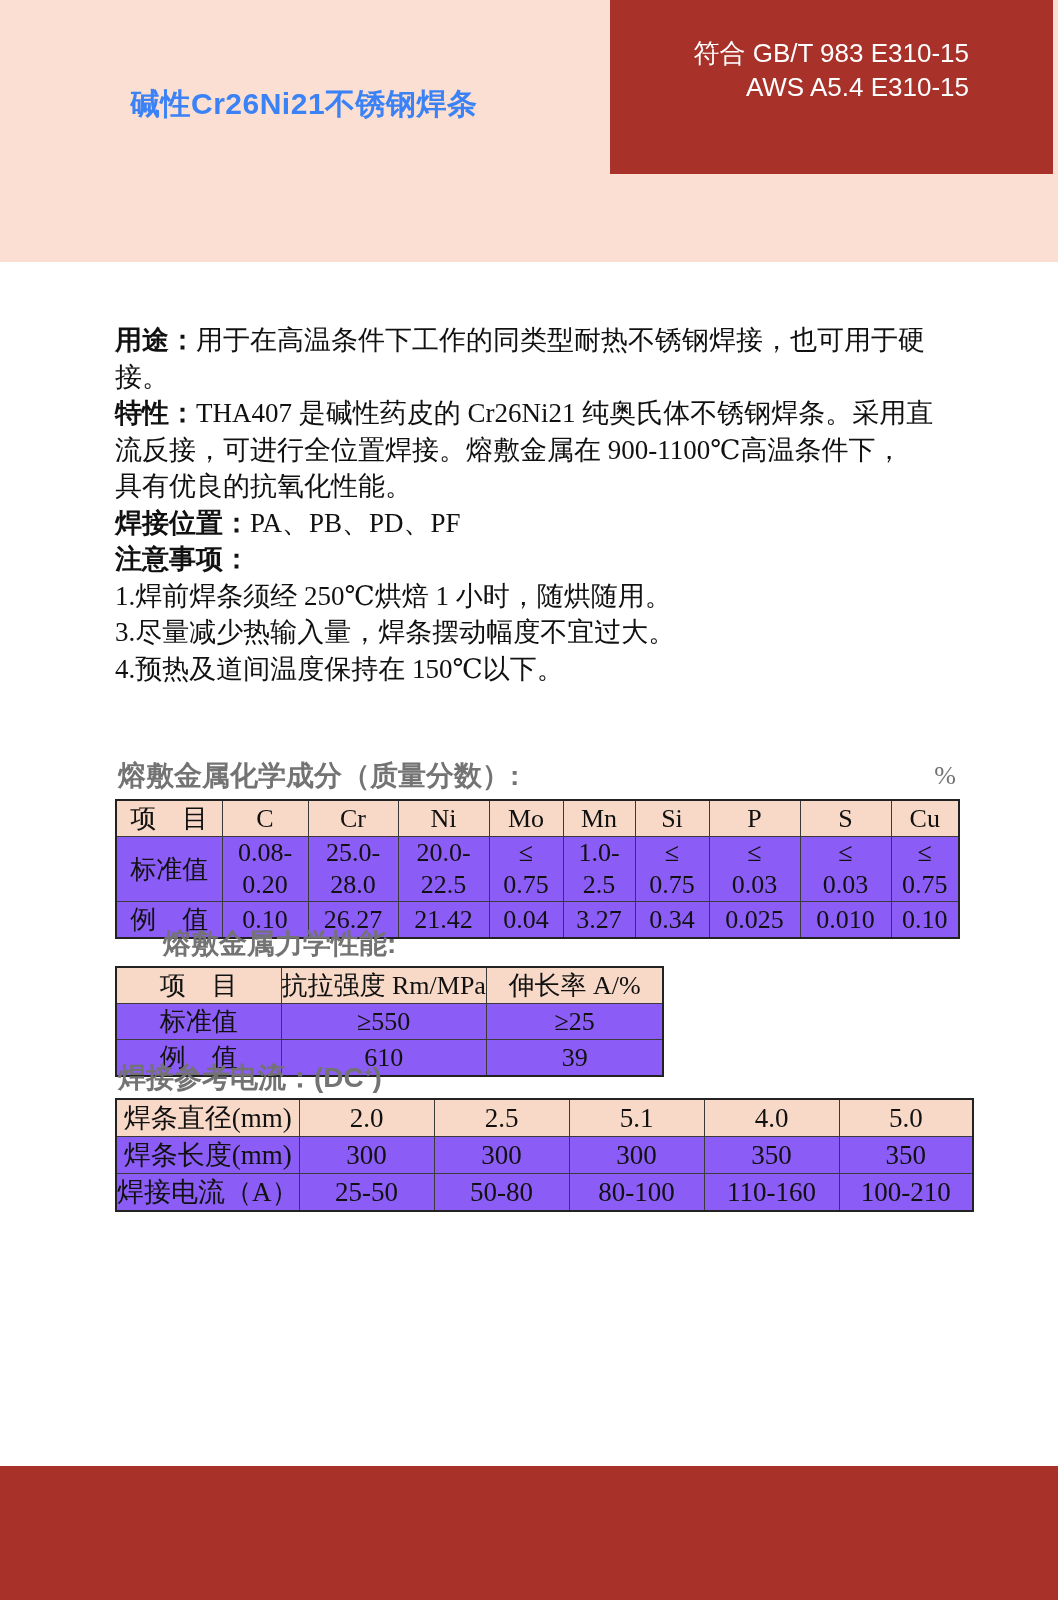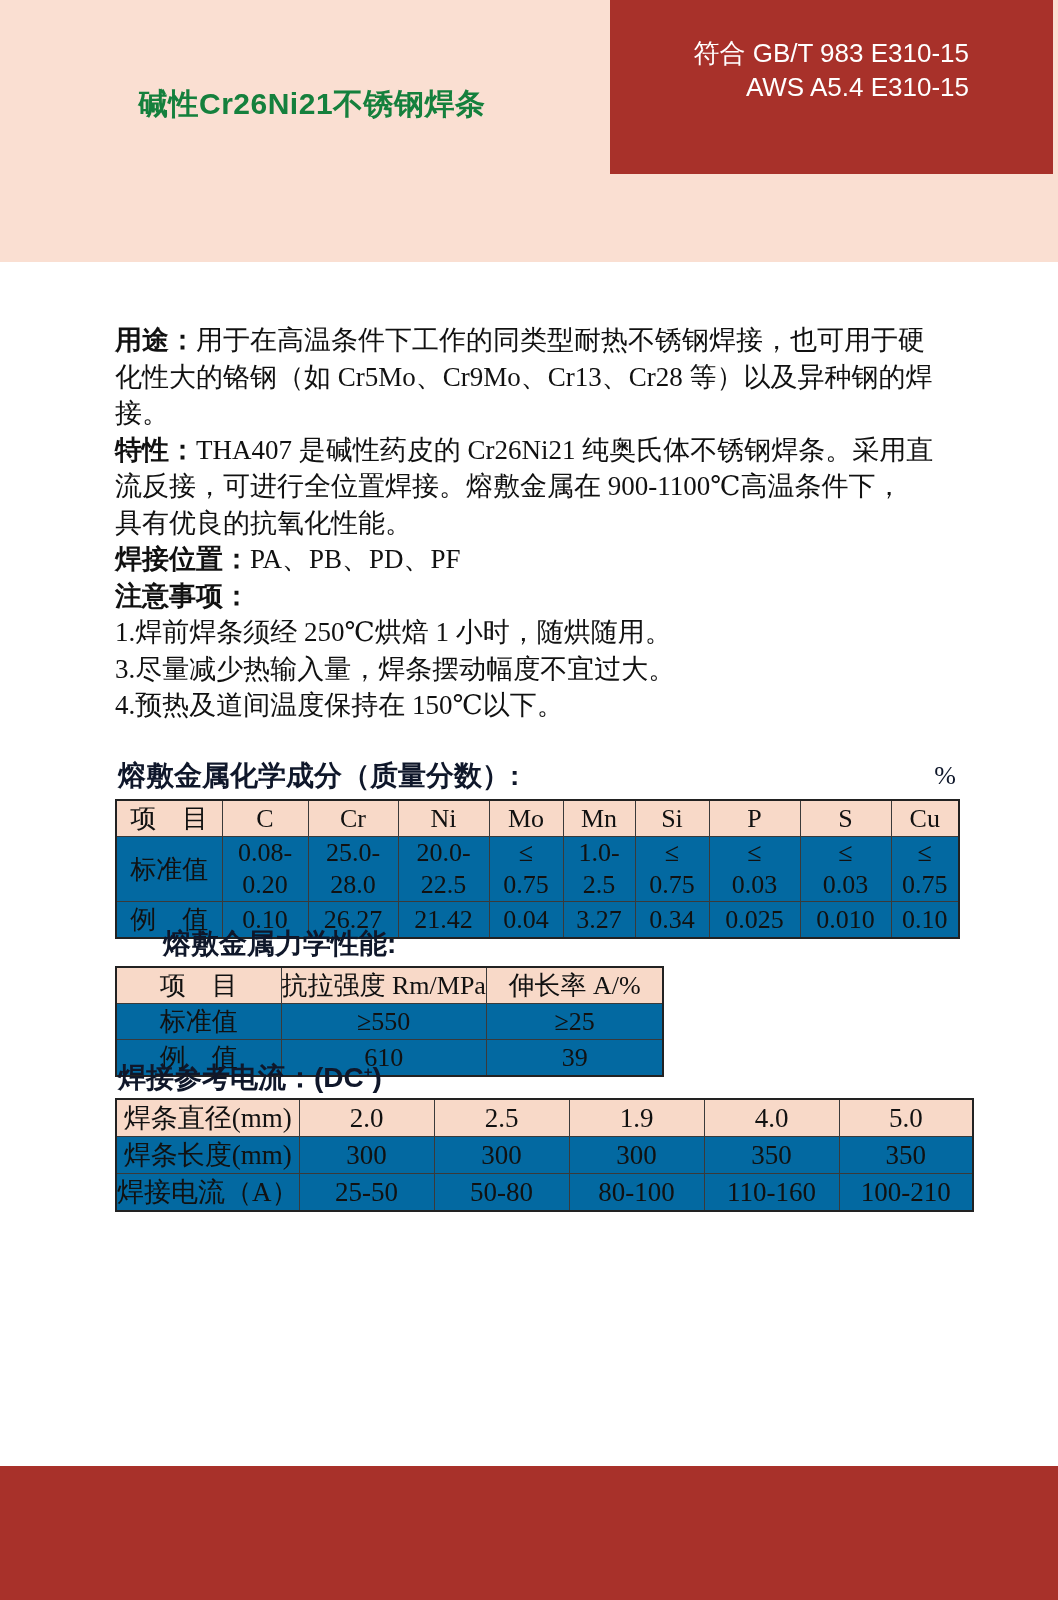--- a/index.html
+++ b/index.html
@@ -1,42 +1,42 @@
 <!DOCTYPE html>
 <html><head>
 <meta charset="utf-8">
 <style>
   html,body{margin:0;padding:0;}
   body{width:1058px;height:1600px;overflow:hidden;background:#ffffff;}
   .page{position:relative;width:1058px;height:1600px;background:#ffffff;
         font-family:"Liberation Serif","DejaVu Serif",serif;color:#111;}
   .band{position:absolute;left:0;top:0;width:1058px;height:262px;background:#fadfd2;}
-  .page-title{position:absolute;left:138px;top:84px;margin:0;
+  .page-title{position:absolute;left:130px;top:84px;margin:0;
         font-family:"Liberation Sans","DejaVu Sans",sans-serif;
-        font-weight:700;font-size:30px;color:#15803d;letter-spacing:.5px;}
+        font-weight:700;font-size:30px;color:#3b82f6;letter-spacing:.5px;}
   .std-box{position:absolute;left:610px;top:0;width:443px;height:174px;
         background:#a8312a;color:#ffffff;box-sizing:border-box;
         font-family:"Liberation Sans","DejaVu Sans",sans-serif;
         font-size:26px;line-height:34px;text-align:right;
         padding:36px 84px 16px 0;}
   .body-text{position:absolute;left:115px;top:322px;width:845px;
         font-size:27px;line-height:36.5px;}
   .bl{white-space:nowrap;}
   .lbl{font-weight:700;font-family:"Liberation Sans","DejaVu Sans",sans-serif;}
   .sec-title{position:absolute;font-weight:700;font-size:28px;line-height:32px;
-        font-family:"Liberation Sans","DejaVu Sans",sans-serif;color:#0f172a;white-space:nowrap;}
+        font-family:"Liberation Sans","DejaVu Sans",sans-serif;color:#737373;white-space:nowrap;}
   .chem-title{left:118px;top:760px;width:838px;display:flex;
         justify-content:space-between;align-items:flex-end;}
   .unit{font-weight:400;font-size:26px;
         font-family:"Liberation Serif","DejaVu Serif",serif;}
   .mech-title{left:118px;top:928px;margin-left:45px;}
   .cur-title{left:118px;top:1062px;}
   .cur-title sup{font-size:15px;line-height:0;}
   table{position:absolute;border-collapse:collapse;table-layout:fixed;
-        background:#0369a1;border:2px solid #222;}
+        background:#8b5cf6;border:2px solid #222;}
   td{border:1px solid #3a3a3a;text-align:center;vertical-align:middle;
         padding:0;font-size:26px;overflow:hidden;white-space:nowrap;}
   tr.hdr td{background:#f8d9c8;}
   .chem-tbl{left:115px;top:799px;}
   .chem-tbl tr.hdr td{height:32px;}
   .chem-tbl tr.std td{height:64px;}
   .chem-tbl tr.std td div{line-height:32px;height:32px;}
   .chem-tbl tr.ex td{height:32px;}
   .mech-tbl{left:115px;top:966px;}
   .mech-tbl td{height:31px;}
@@ -54,21 +54,20 @@
 
   <h1 class="page-title">碱性Cr26Ni21不锈钢焊条</h1>
 
   <div class="std-box">
     <div>符合 GB/T 983 E310-15</div>
     <div>AWS A5.4 E310-15</div>
   </div>
 
   <div class="body-text">
     <div class="bl"><span class="lbl">用途：</span><span>用于在高温条件下工作的同类型耐热不锈钢焊接，也可用于硬</span></div>
-    <div class="bl"><span class="lbl"></span><span>化性大的铬钢（如 Cr5Mo、Cr9Mo、Cr13、Cr28 等）以及异种钢的焊</span></div>
     <div class="bl"><span class="lbl"></span><span>接。</span></div>
     <div class="bl"><span class="lbl">特性：</span><span>THA407 是碱性药皮的 Cr26Ni21 纯奥氏体不锈钢焊条。采用直</span></div>
     <div class="bl"><span class="lbl"></span><span>流反接，可进行全位置焊接。熔敷金属在 900-1100℃高温条件下，</span></div>
     <div class="bl"><span class="lbl"></span><span>具有优良的抗氧化性能。</span></div>
     <div class="bl"><span class="lbl">焊接位置：</span><span>PA、PB、PD、PF</span></div>
     <div class="bl"><span class="lbl">注意事项：</span><span></span></div>
     <div class="bl"><span class="lbl"></span><span>1.焊前焊条须经 250℃烘焙 1 小时，随烘随用。</span></div>
     <div class="bl"><span class="lbl"></span><span>3.尽量减少热输入量，焊条摆动幅度不宜过大。</span></div>
     <div class="bl"><span class="lbl"></span><span>4.预热及道间温度保持在 150℃以下。</span></div>
   </div>
@@ -196,21 +195,21 @@
         <col style="width:135px">
       <col style="width:135px">
         <col style="width:135px">
         <col style="width:134px">
     </colgroup>
     <tbody>
         <tr class="hdr">
       <td>焊条直径(mm)</td>
       <td>2.0</td>
       <td>2.5</td>
-      <td>1.9</td>
+      <td>5.1</td>
       <td>4.0</td>
       <td>5.0</td>
     </tr>
     <tr>
       <td>焊条长度(mm)</td>
       <td>300</td>
       <td>300</td>
       <td>300</td>
       <td>350</td>
       <td>350</td>

